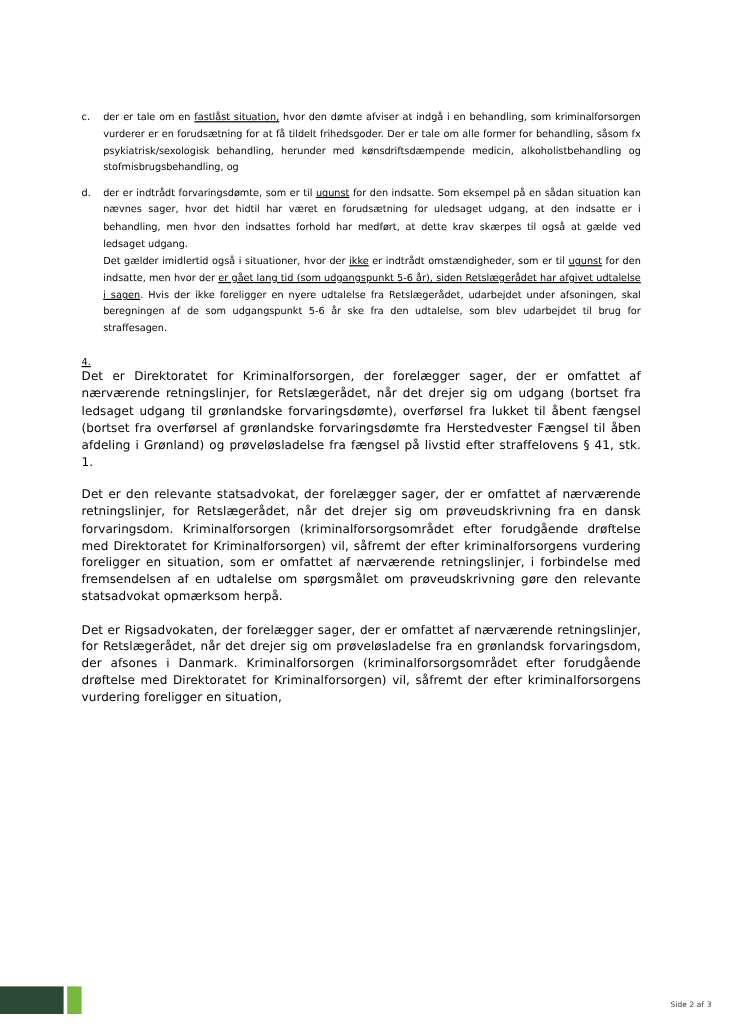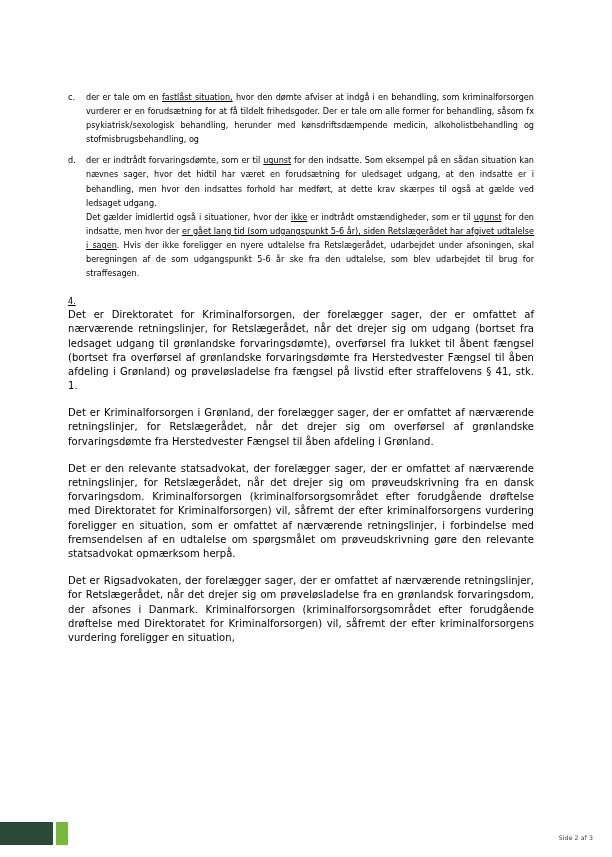--- a/index.html
+++ b/index.html
@@ -127,21 +127,20 @@
 
     <div class="spacer-md"></div>
 
     <div class="section-num">
       <span class="u">4.</span>
     </div>
 
     <p class="para">Det er Direktoratet for Kriminalforsorgen, der forelægger sager, der er omfattet af nærværende retningslinjer, for Retslægerådet, når det drejer sig om udgang (bortset fra ledsaget udgang til grønlandske forvaringsdømte), overførsel fra lukket til åbent fængsel (bortset fra overførsel af grønlandske forvaringsdømte fra Herstedvester Fængsel til åben afdeling i Grønland) og prøveløsladelse fra fængsel på livstid efter straffelovens § 41, stk. 1.</p>
 
 
-    <p class="para">Det er Kriminalforsorgen i Grønland, der forelægger sager, der er omfattet af nærværende retningslinjer, for Retslægerådet, når det drejer sig om overførsel af grønlandske forvaringsdømte fra Herstedvester Fængsel til åben afdeling i Grønland.</p>
 
     <p class="para">Det er den relevante statsadvokat, der forelægger sager, der er omfattet af nærværende retningslinjer, for Retslægerådet, når det drejer sig om prøveudskrivning fra en dansk forvaringsdom. Kriminalforsorgen (kriminalforsorgsområdet efter forudgående drøftelse med Direktoratet for Kriminalforsorgen) vil, såfremt der efter kriminalforsorgens vurdering foreligger en situation, som er omfattet af nærværende retningslinjer, i forbindelse med fremsendelsen af en udtalelse om spørgsmålet om prøveudskrivning gøre den relevante statsadvokat opmærksom herpå.</p>
 
     <p class="para">Det er Rigsadvokaten, der forelægger sager, der er omfattet af nærværende retningslinjer, for Retslægerådet, når det drejer sig om prøveløsladelse fra en grønlandsk forvaringsdom, der afsones i Danmark. Kriminalforsorgen (kriminalforsorgsområdet efter forudgående drøftelse med Direktoratet for Kriminalforsorgen) vil, såfremt der efter kriminalforsorgens vurdering foreligger en situation,</p>
 
   </div>
 
   <div class="footer-logo">
     <div class="logo-bar-dark"></div>
     <div class="logo-gap"></div>

